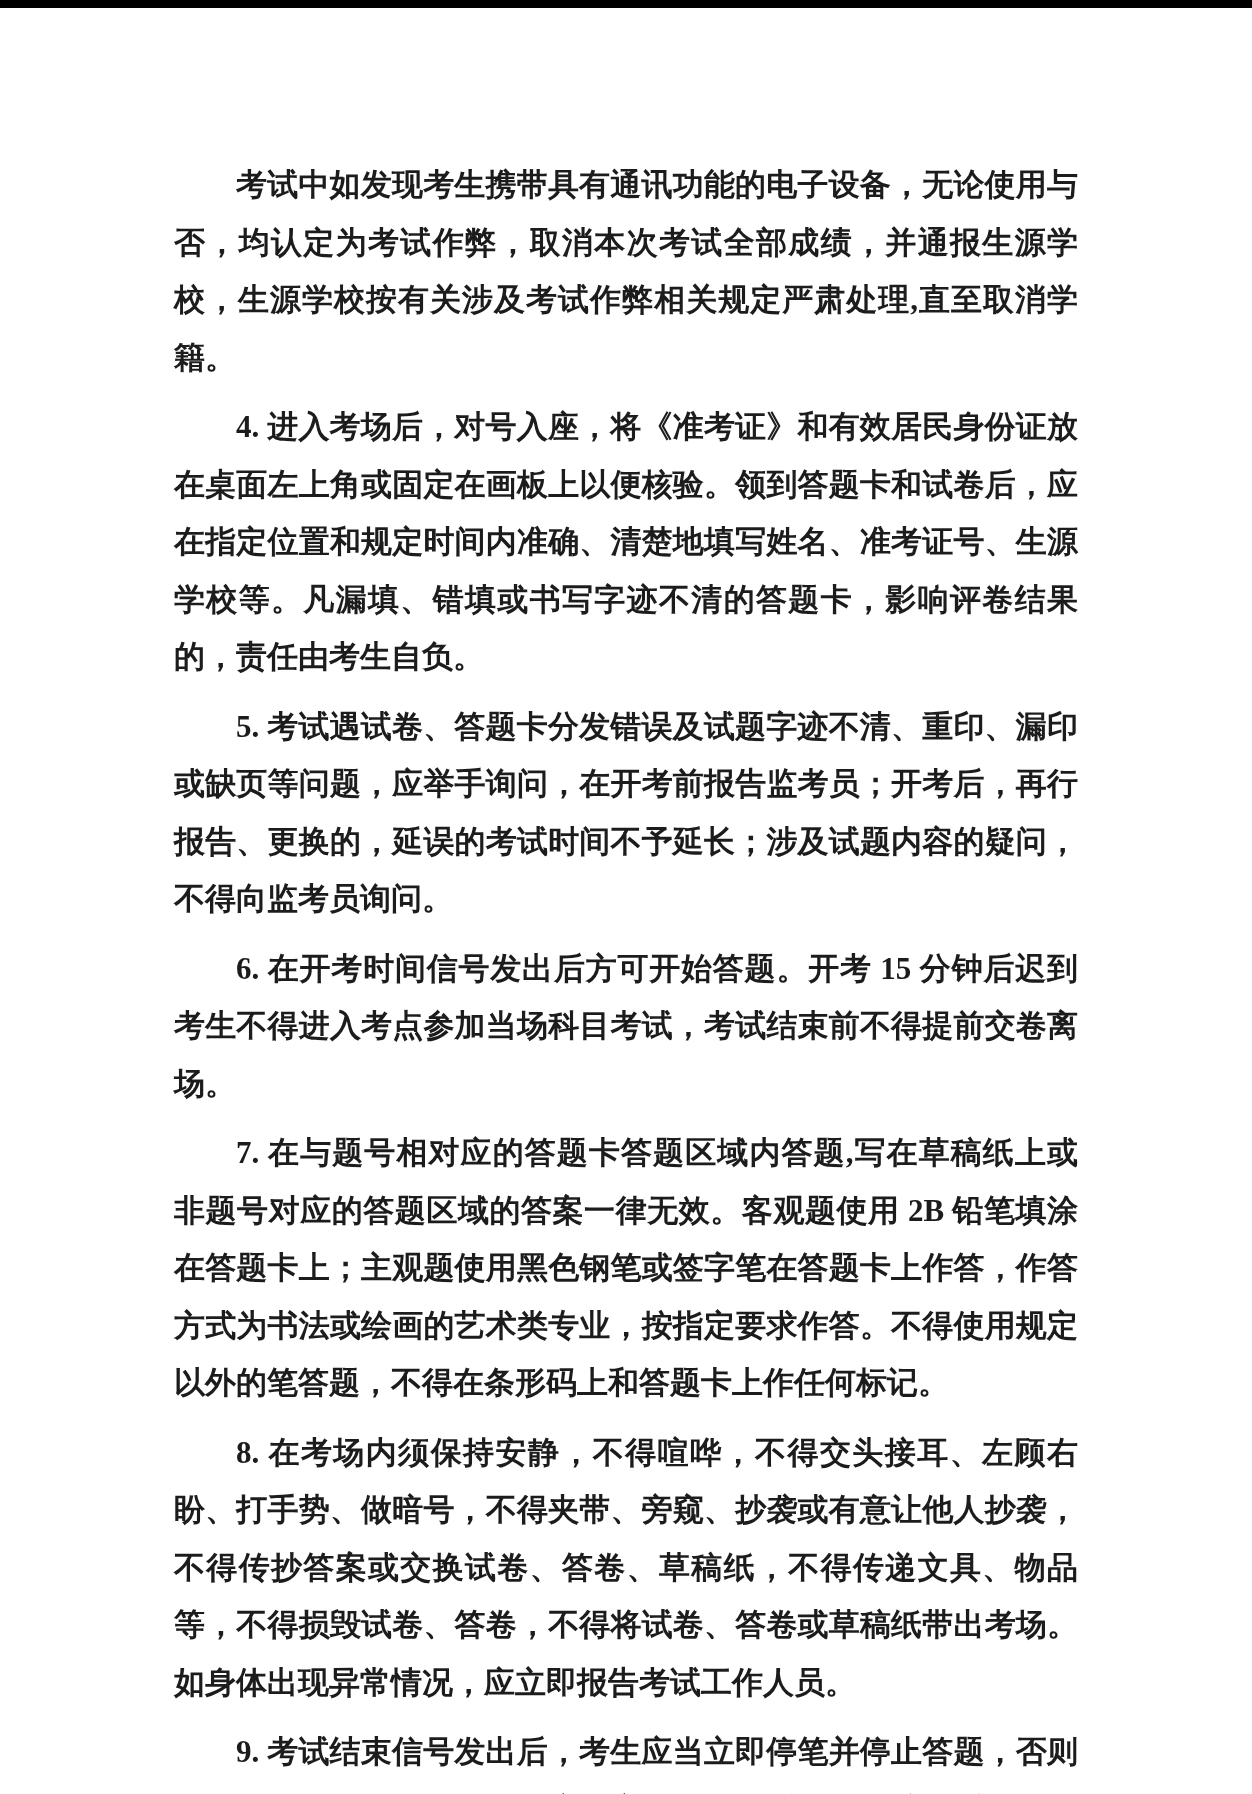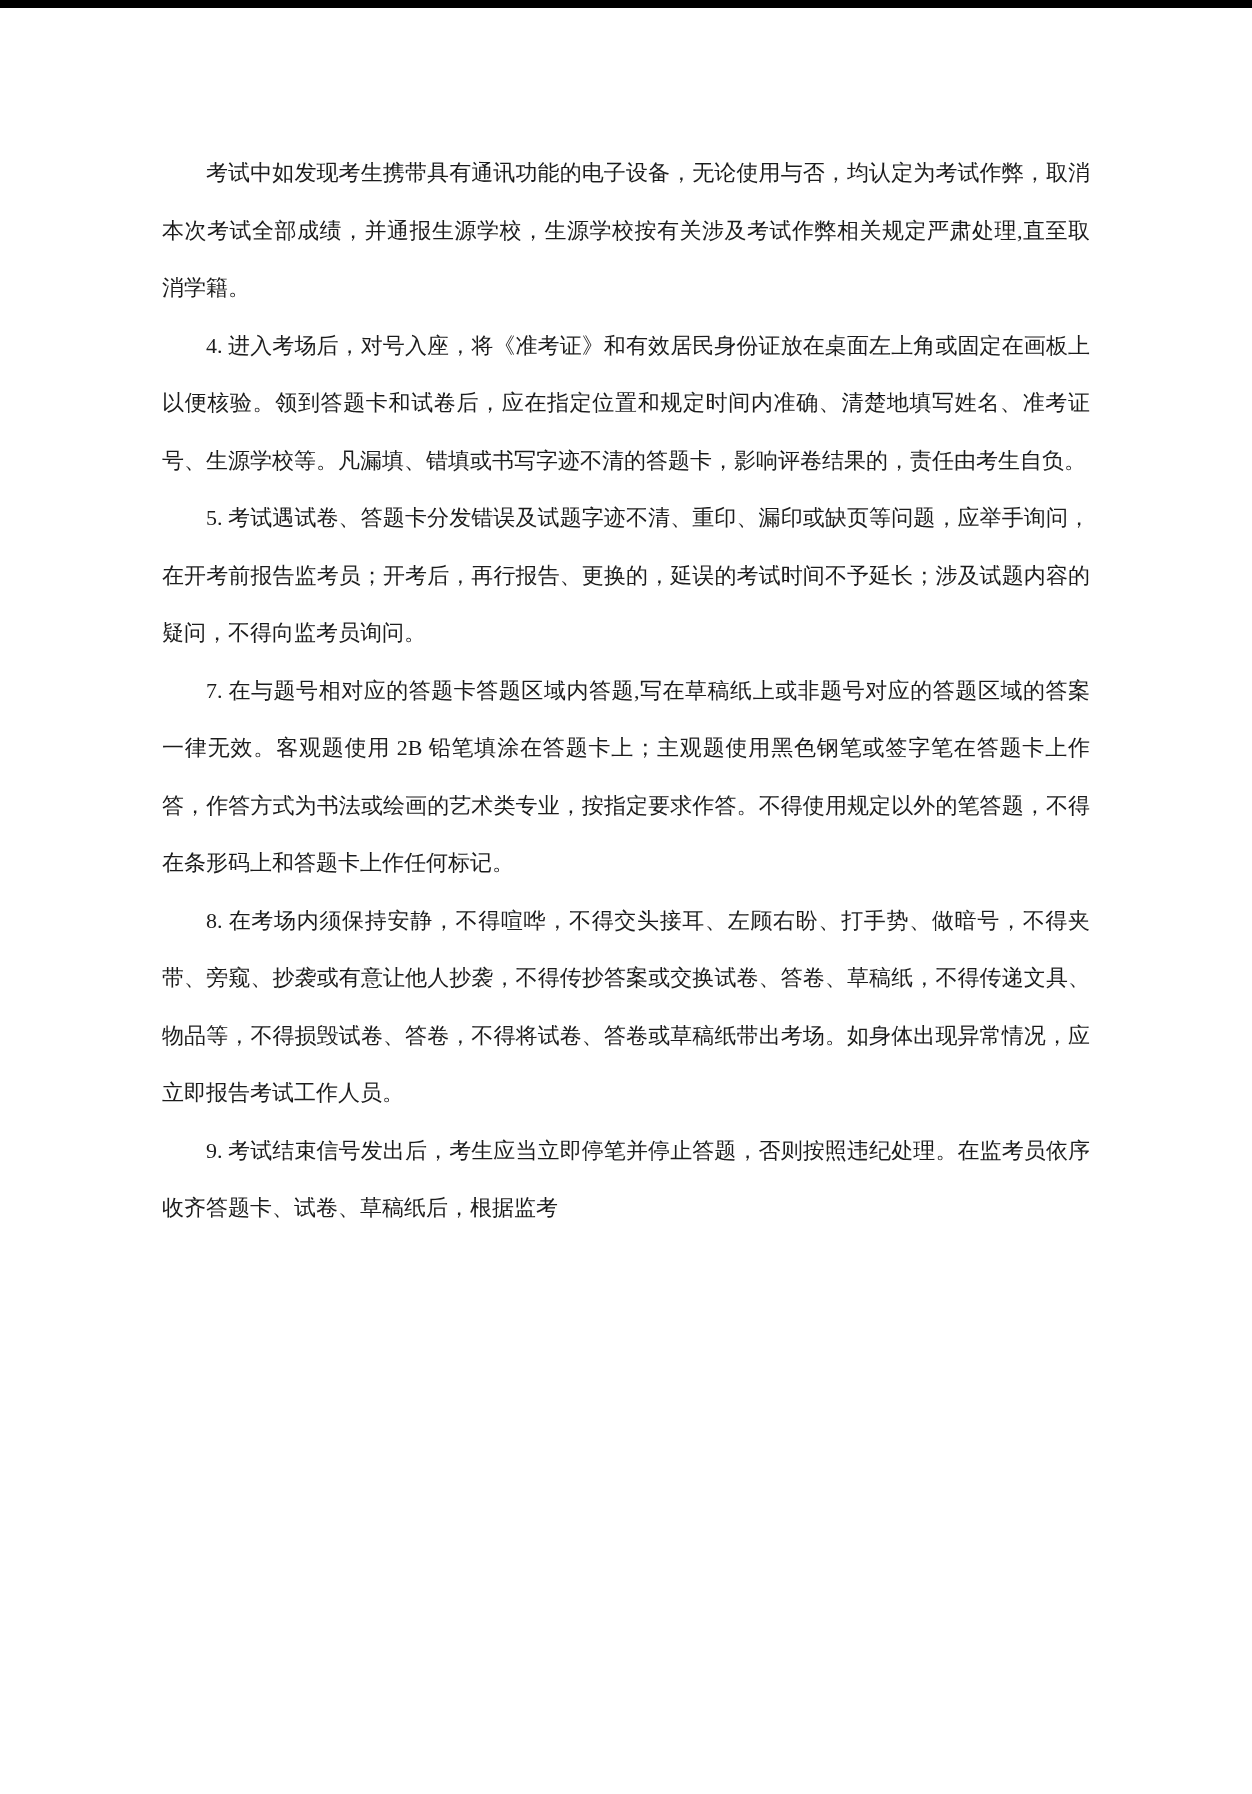--- a/index.html
+++ b/index.html
@@ -30,37 +30,39 @@
     bottom: 0;
     background: #ffffff;
   }
   .doc-body {
     width: 928px;
     margin: 0 auto;
     padding-top: 136px;
     color: #1c1c1c;
   }
   .para {
-    margin: 0;
-    font-size: 22px;
+    margin: 12px;
+    font-size: 31px;
     line-height: 57.5px;
     text-align: justify;
     text-indent: 2em;
     word-break: break-all;
     color: #1c1c1c;
+    font-weight: bold;
   }
 </style>
 </head>
 <body>
 
 <div class="top-bar"></div>
 
 <div class="page">
   <div class="doc-body">
 
   <p class="para">考试中如发现考生携带具有通讯功能的电子设备，无论使用与否，均认定为考试作弊，取消本次考试全部成绩，并通报生源学校，生源学校按有关涉及考试作弊相关规定严肃处理,直至取消学籍。</p>
       <p class="para">4. 进入考场后，对号入座，将《准考证》和有效居民身份证放在桌面左上角或固定在画板上以便核验。领到答题卡和试卷后，应在指定位置和规定时间内准确、清楚地填写姓名、准考证号、生源学校等。凡漏填、错填或书写字迹不清的答题卡，影响评卷结果的，责任由考生自负。</p>
       <p class="para">5. 考试遇试卷、答题卡分发错误及试题字迹不清、重印、漏印或缺页等问题，应举手询问，在开考前报告监考员；开考后，再行报告、更换的，延误的考试时间不予延长；涉及试题内容的疑问，不得向监考员询问。</p>
+      <p class="para">6. 在开考时间信号发出后方可开始答题。开考 15 分钟后迟到考生不得进入考点参加当场科目考试，考试结束前不得提前交卷离场。</p>
       <p class="para">7. 在与题号相对应的答题卡答题区域内答题,写在草稿纸上或非题号对应的答题区域的答案一律无效。客观题使用 2B 铅笔填涂在答题卡上；主观题使用黑色钢笔或签字笔在答题卡上作答，作答方式为书法或绘画的艺术类专业，按指定要求作答。不得使用规定以外的笔答题，不得在条形码上和答题卡上作任何标记。</p>
       <p class="para">8. 在考场内须保持安静，不得喧哗，不得交头接耳、左顾右盼、打手势、做暗号，不得夹带、旁窥、抄袭或有意让他人抄袭，不得传抄答案或交换试卷、答卷、草稿纸，不得传递文具、物品等，不得损毁试卷、答卷，不得将试卷、答卷或草稿纸带出考场。如身体出现异常情况，应立即报告考试工作人员。</p>
       <p class="para">9. 考试结束信号发出后，考生应当立即停笔并停止答题，否则按照违纪处理。在监考员依序收齐答题卡、试卷、草稿纸后，根据监考</p>
     </div>
 </div>
 
 </body></html>

